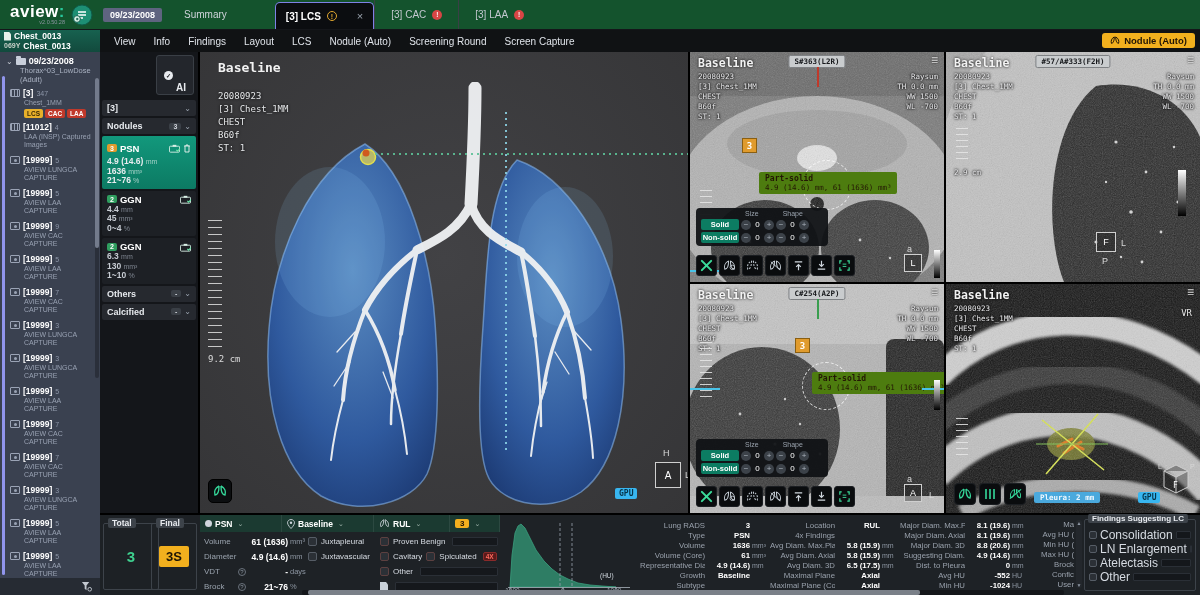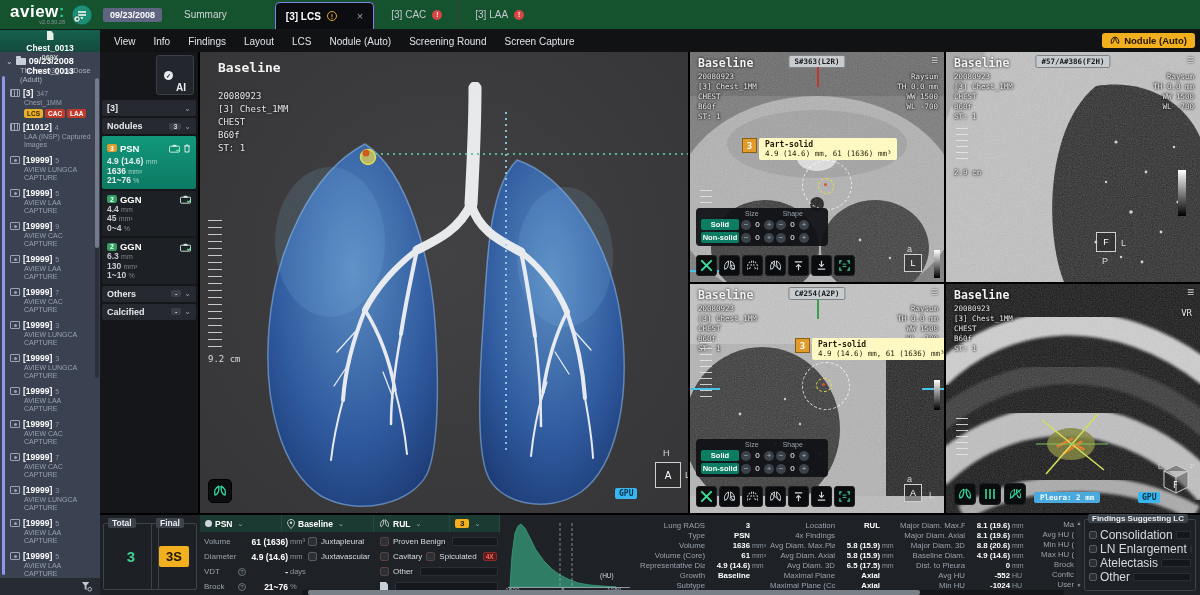--- a/index.html
+++ b/index.html
@@ -24,21 +24,21 @@
   .tab-plain { display:flex; align-items:center; gap:6px; padding:0 16px; border-left:1px solid #3a3f46; color:#c3c8d0; font-size:10px; }
   .alert-dot { width:10px; height:10px; background:#d84545; border-radius:50%; color:#fff; font-size:6.5px; font-weight:bold; display:grid; place-items:center; }
   .alert-dot::after { content:"!"; }
   .top-right { margin-left:auto; display:flex; align-items:center; gap:8px; padding-right:52px; }
   .tbtn { display:flex; align-items:center; gap:5px; background:#24282e; border:1px solid #41464d; border-radius:3px; color:#e8ebef; font-size:9.5px; font-weight:bold; padding:3px 9px; }
   .avatar { width:20px; height:20px; border-radius:50%; background:#7a1f24; border:1px solid #a33a3a; color:#fff; font-size:10px; font-weight:bold; display:grid; place-items:center; position:relative; }
   .avatar::after { content:""; position:absolute; right:-3px; bottom:-2px; border-left:4px solid transparent; border-bottom:4px solid #cfd3da; }
 
   
   .patient { position:absolute; left:0; top:30px; width:100px; height:22px; background:linear-gradient(180deg,#17614f,#124a3d); padding:1px 4px; z-index:29; }
-  .prow { display:flex; align-items:center; gap:3px; line-height:10px;flex-direction:column; }
+  .prow { display:flex; align-items:center; gap:3px; line-height:10px; }
   .pfile { width:7px; height:9px; background:#e8efe9; clip-path:polygon(0 0,70% 0,100% 30%,100% 100%,0 100%); }
   .pname { color:#fff; font-size:8.5px; font-weight:bold; }
   .page { color:#c8d0c9; font-size:7px; font-weight:bold; }
   .menubar { position:absolute; left:100px; top:30px; width:1100px; height:22px; background:#101214; display:flex; align-items:center; z-index:29; }
   .menu-items { display:flex; gap:18px; padding-left:14px; }
   .mitem { color:#dfe3e9; font-size:10px; }
   .nodauto { position:absolute; right:5px; top:3px; display:flex; align-items:center; gap:4px; background:#f2b01e; border-radius:3px; padding:2px 8px; color:#201405; font-size:9.5px; font-weight:bold; }
 
   
   .sidebar { position:absolute; left:0; top:52px; width:100px; height:543px; background:#3a4150; overflow:hidden; z-index:20; }
@@ -116,21 +116,21 @@
   .p-vr { left:256px; top:232px; width:254px; height:229px; }
   .ctp svg.bg { position:absolute; left:0; top:0; }
   .ct-title { position:absolute; left:8px; top:4px; color:#f2f2f2; font-size:11.5px; font-weight:bold; text-shadow:0 0 3px #000; }
   .ct-burger { position:absolute; right:6px; top:1px; color:#e0e0e0; font-size:12px; text-shadow:0 0 2px #000; }
   .ct-chip { position:absolute; left:50%; top:3px; transform:translateX(-50%); background:#c9ccce; border:1px solid #7e8184; color:#17191c; font-size:7.5px; font-weight:bold; padding:1px 5px; border-radius:2px; white-space:nowrap; }
   .slice-line { position:absolute; left:50%; top:15px; width:2px; height:20px; }
   .ct-info { position:absolute; left:8px; top:20px; color:#eaeaec; font-size:7.5px; line-height:10px; text-shadow:0 0 3px #000,0 0 2px #000; }
   .ct-rinfo { position:absolute; right:6px; top:20px; text-align:right; color:#eaeaec; font-size:7.5px; line-height:10px; text-shadow:0 0 3px #000,0 0 2px #000; }
   .anno { position:absolute; display:flex; align-items:flex-start; }
   .anno-num { width:15px; height:15px; background:#e09b2d; border:1px solid #8a5f12; color:#fff; font-size:9px; font-weight:bold; display:grid; place-items:center; margin-right:2px; flex:none; }
-  .anno-box { background:#fef9c3; color:#241705; padding:2px 6px; border-radius:2px; font-size:7.5px; line-height:9px; white-space:nowrap; }
+  .anno-box { background:#4d7c0f; color:#241705; padding:2px 6px; border-radius:2px; font-size:7.5px; line-height:9px; white-space:nowrap;margin-top:34px; }
   .anno-box .at { font-weight:bold; font-size:8px; }
   .roi { position:absolute; border:1px dashed rgba(255,255,255,0.75); border-radius:50%; }
   .roi-y { position:absolute; border:1px dashed #e8e048; border-radius:50%; }
   .roi-dot { position:absolute; width:3px; height:3px; background:#e05030; border-radius:50%; }
   .ctrl { position:absolute; left:6px; width:132px; background:rgba(16,18,21,0.94); border-radius:4px; padding:2px 5px 3px 5px; }
   .ctrl-head { display:flex; color:#9aa3ae; font-size:7px; margin-bottom:1px; }
   .ch1 { margin-left:44px; } .ch2 { margin-left:24px; }
   .ctrl-row { display:flex; align-items:center; gap:2px; margin-top:2px; }
   .pill { background:#0c7c62; color:#fff; font-size:7.5px; font-weight:bold; padding:1px 0; border-radius:2px; width:38px; text-align:center; flex:none; }
   .st { width:10px; height:10px; border-radius:50%; background:#3c4249; color:#aab2bc; font-size:8px; line-height:9px; text-align:center; flex:none; }
@@ -739,21 +739,21 @@
             <circle cx="228" cy="95" r="1.2"></circle>
             <circle cx="150" cy="190" r="1.6"></circle>
             <circle cx="196" cy="210" r="1.4"></circle>
             <circle cx="232" cy="150" r="1.6"></circle>
             <circle cx="175" cy="205" r="1.2"></circle>
           </g>
         <rect width="254" height="230" filter="url(#ctnoise)" opacity="0.32"></rect>
       </svg>
       <div class="ct-title mono">Baseline</div>
       <span class="ct-burger">≡</span>
-      <span class="ct-chip mono">#57/A#386(F2H)</span>
+      <span class="ct-chip mono">#57/A#333(F2H)</span>
       <div class="ct-info mono">
           <div>20080923</div>
           <div>[3] Chest_1MM</div>
           <div>CHEST</div>
           <div>B60f</div>
           <div>ST: 1</div>
         </div>
       <div class="ct-rinfo mono">
           <div>Raysum</div>
           <div>TH 0.0 mm</div>
@@ -1150,21 +1150,21 @@
             <span class="ml">Major Diam. Axial</span>
             <span class="mv">8.1 (19.6)</span>
             <span class="mu">mm</span>
           </div>
           <div class="mrow">
             <span class="ml">Major Diam. 3D</span>
             <span class="mv">8.8 (20.6)</span>
             <span class="mu">mm</span>
           </div>
           <div class="mrow">
-            <span class="ml">Baseline Diam.</span>
+            <span class="ml">Suggesting Diam.</span>
             <span class="mv">4.9 (14.6)</span>
             <span class="mu">mm</span>
           </div>
           <div class="mrow">
             <span class="ml">Dist. to Pleura</span>
             <span class="mv">0</span>
             <span class="mu">mm</span>
           </div>
           <div class="mrow">
             <span class="ml">Avg HU</span>

